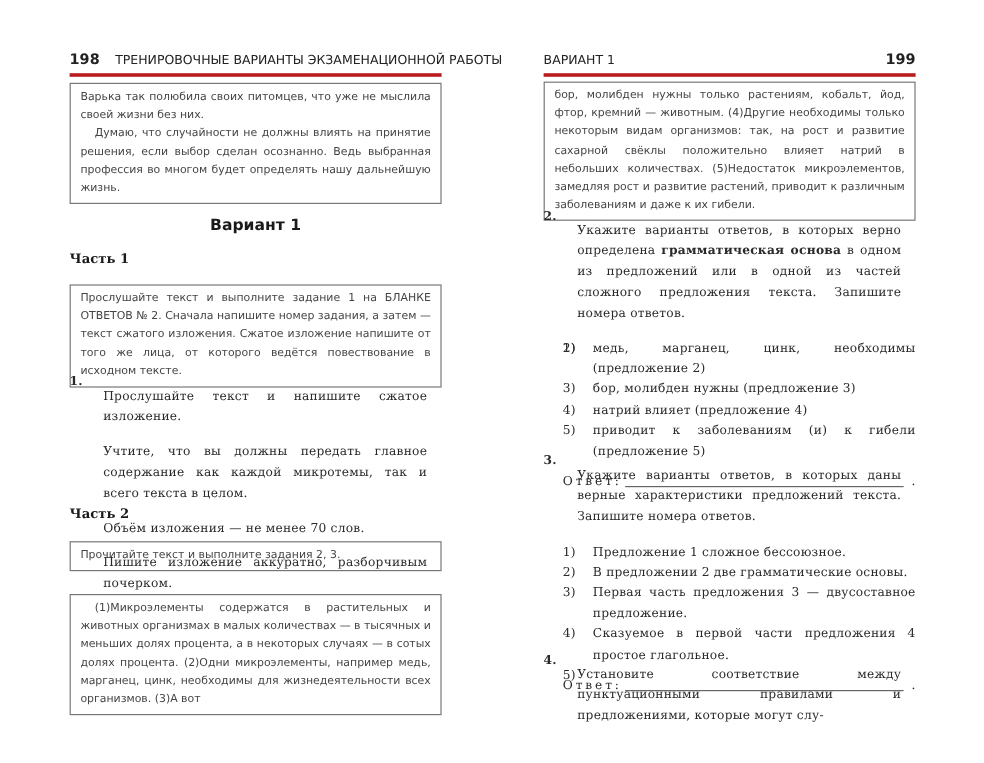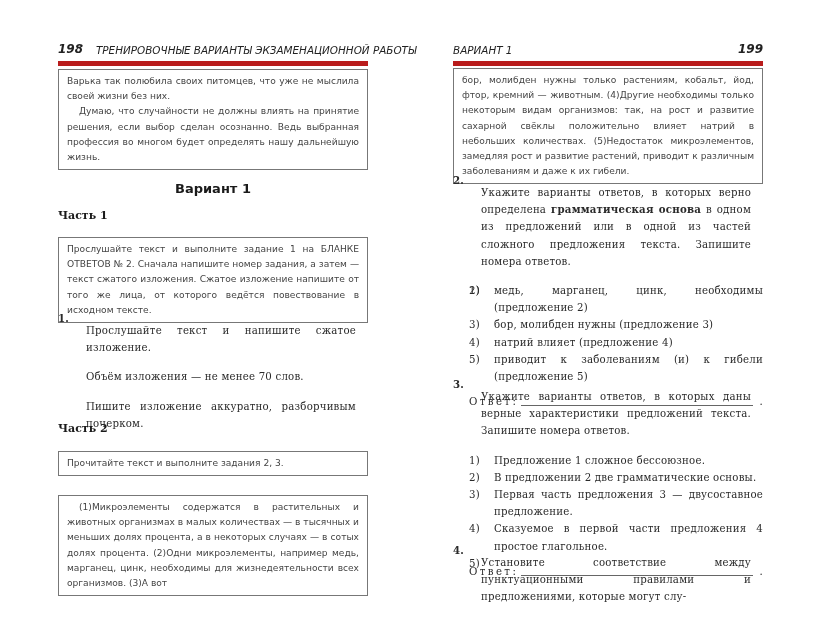--- a/index.html
+++ b/index.html
@@ -1,21 +1,21 @@
 <!DOCTYPE html>
 <html><head>
 <meta charset="utf-8">
 <style>
   html, body { margin:0; padding:0; }
   body { width:820px; height:636px; background:#fff; position:relative; overflow:hidden; color:#2a2a2a; }
   .page { position:absolute; top:0; height:636px; }
   .left { left:58px; width:310px; }
   .right { left:453px; width:310px; }
-  .hdr { position:absolute; top:42px; left:0; width:310px; height:19px; border-bottom:5px solid #b91c1c;
-         font-family:"DejaVu Sans", sans-serif; font-size:10.4px; color:#222; white-space:nowrap;font-style:italic; }
+  .hdr { position:absolute; top:42px; left:0; width:310px; height:19px; border-bottom:3px solid #b91c1c;
+         font-family:"DejaVu Sans", sans-serif; font-size:10.4px; color:#222; white-space:nowrap; }
   .hdr .num { font-weight:bold; font-size:12px; }
   .hdr .ttl { position:absolute; top:2px; }
   .box { position:absolute; left:0; width:292px; border:1px solid #777; padding:4px 8px;
          font-family:"DejaVu Sans", sans-serif; font-size:9.1px; line-height:15.2px; color:#444;
          text-align:justify; box-sizing:content-box; }
   .box p { margin:0; }
   .ind { text-indent:12px; }
   .src { text-align:right; font-style:italic; }
   .h1 { position:absolute; left:0; width:310px; text-align:center; font-family:"DejaVu Sans", sans-serif;
         font-weight:bold; font-size:13px; color:#1a1a1a; }
@@ -53,20 +53,21 @@
   <div class="h2" style="top:209px;">Часть 1</div>
 
   <div class="box" style="top:237px;">
     <p>Прослушайте текст и выполните задание 1 на БЛАНКЕ ОТВЕТОВ № 2. Сначала напишите номер задания, а затем — текст сжатого изложения. Сжатое изложение напишите от того же лица, от которого ведётся повествование в исходном тексте.</p>
   </div>
 
   <div class="task" style="top:310px;">
     <span class="n">1.</span>
     <div class="body">
       <p>Прослушайте текст и напишите сжатое изложение.</p>
+      <p style="margin-top:3px;">Учтите, что вы должны передать главное содержание как каждой микротемы, так и всего текста в целом.</p>
       <p>Объём изложения — не менее 70 слов.</p>
       <p>Пишите изложение аккуратно, разборчивым почерком.</p>
     </div>
   </div>
 
   <div class="h2" style="top:422px;">Часть 2</div>
 
   <div class="box" style="top:451px;">
     <p>Прочитайте текст и выполните задания 2, 3.</p>
   </div>

